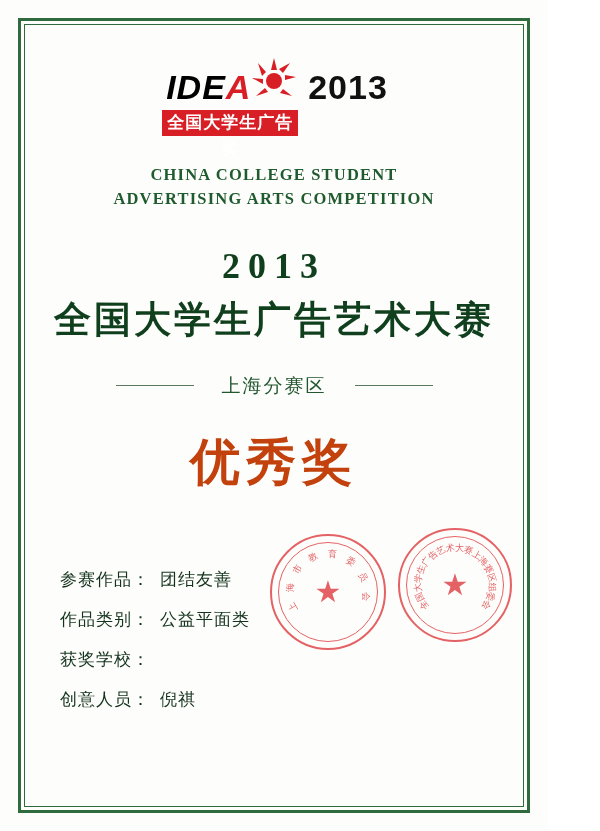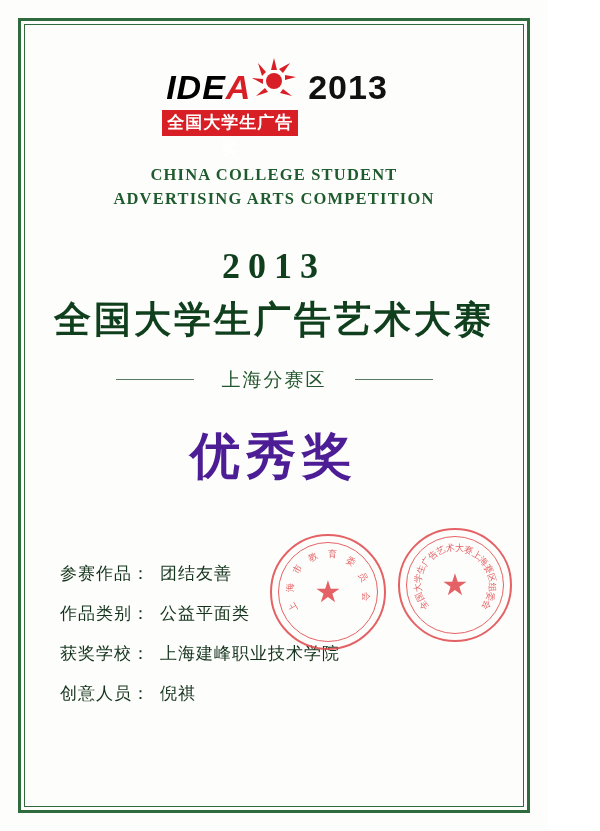--- a/index.html
+++ b/index.html
@@ -141,39 +141,39 @@
     font-size: 37px;
     color: #0f3f1c;
     letter-spacing: 3px;
     margin-top: 8px;
   }
   .subtitle-row {
     display: flex;
     align-items: center;
     justify-content: center;
     gap: 28px;
-    margin-top: 22px;
+    margin-top: 28px;
   }
   .sub-rule {
     width: 78px;
     height: 1px;
     background: #5a7a5f;
   }
   .subtitle {
     font-family: "Liberation Sans", sans-serif;
     font-size: 19px;
     color: #23562f;
     letter-spacing: 2px;
   }
   .award {
     text-align: center;
     font-family: "Liberation Sans", sans-serif;
     font-weight: bold;
     font-size: 50px;
-    color: #4c1d95;
+    color: #c2410c;
     letter-spacing: 6px;
     margin-top: 30px;
   }
 
   
   .fields {
     margin-top: 72px;
     padding-left: 24px;
   }
   .field-row {
@@ -310,21 +310,20 @@
       <div class="field-row">
         <div class="field-label">参赛作品：</div>
         <div class="field-value">团结友善</div>
       </div>
       <div class="field-row">
         <div class="field-label">作品类别：</div>
         <div class="field-value">公益平面类</div>
       </div>
       <div class="field-row">
         <div class="field-label">获奖学校：</div>
-        <div class="field-value">上海建峰职业技术学院</div>
       </div>
       <div class="field-row">
         <div class="field-label">创意人员：</div>
         <div class="field-value">倪祺</div>
       </div>
     </div>
 
   </div>
 
   <div class="stamp stamp-1">

